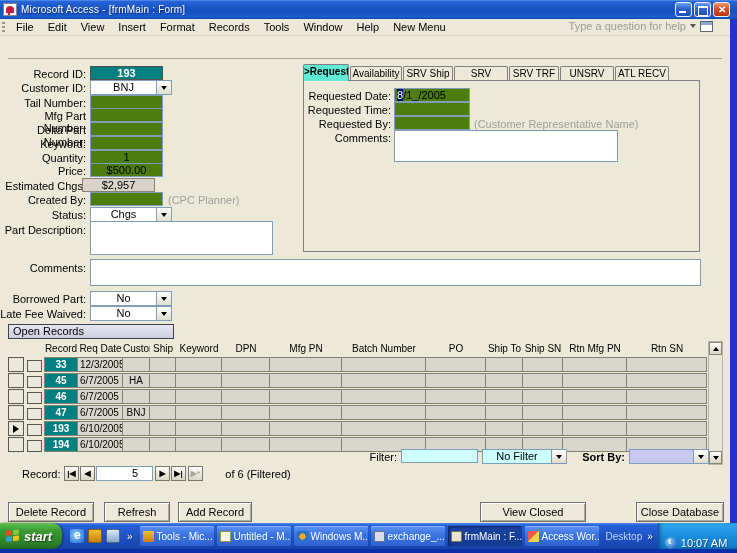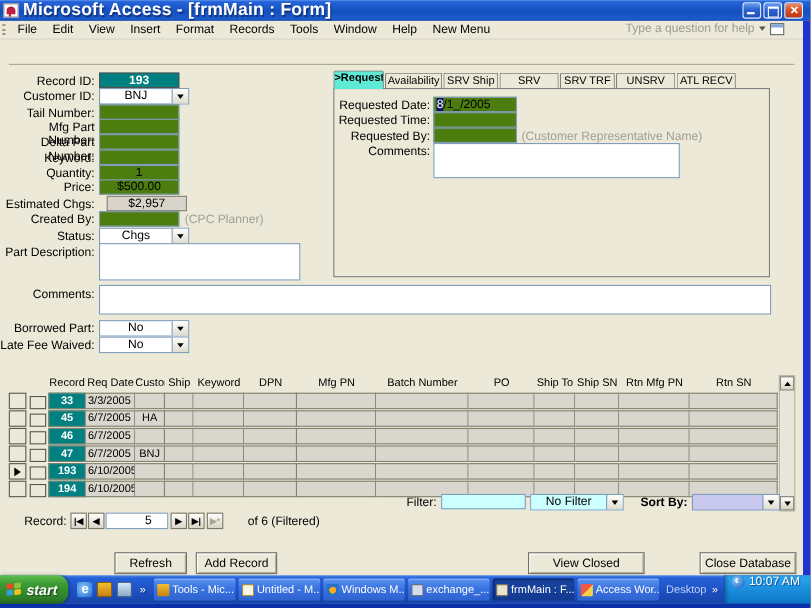--- a/index.html
+++ b/index.html
@@ -8,21 +8,21 @@
             font-size:11px; color:#000; }
 
   
   .titlebar { position:absolute; left:0; top:0; width:737px; height:19px;
     background:linear-gradient(180deg,#5A96EE 0%,#2663D8 8%,#1450BE 55%,#1C5BCD 90%,#0F47A8 100%);
     display:flex; align-items:center; padding-left:3px; }
   .appicon { width:14px; height:13px; background:#fff; border:1px solid #888; position:relative; margin-right:4px; }
   .appicon::before { content:""; position:absolute; left:2px; top:2px; width:8px; height:7px;
     background:#C02040; border-radius:50% 50% 0 0; }
   .appicon::after { content:""; position:absolute; left:4px; top:6px; width:2px; height:5px; background:#C02040; }
-  .wtitle { color:#fff; font-weight:bold; font-size:16px; letter-spacing:.2px;
+  .wtitle { color:#fff; font-weight:normal; font-size:10px; letter-spacing:.2px;
     text-shadow:1px 1px 1px #10307A; }
   .winbtns { position:absolute; right:7px; top:2px; display:flex; gap:2px; }
   .wb { width:17px; height:15px; border-radius:3px; border:1px solid #E8F0FC; position:relative;
     background:linear-gradient(#6AA0F4,#2E62CE 45%,#1F4FB8); }
   .wb.close { background:linear-gradient(#F0926E,#D8512C 45%,#BC3410); }
   .wb.min::after { content:""; position:absolute; left:3px; bottom:3px; width:7px; height:2px; background:#fff; }
   .wb.max::after { content:""; position:absolute; left:3px; top:3px; width:8px; height:7px;
     border:1px solid #fff; border-top-width:2px; }
   .wb.close::before { content:"\2715"; color:#fff; font-size:10px; font-weight:bold; position:absolute; left:4px; top:1px; }
 
@@ -151,21 +151,21 @@
   .ticon { width:11px; height:11px; flex:0 0 11px; border-radius:1px; }
   .ticon.mail1 { background:linear-gradient(#F0C030,#C88010); }
   .ticon.mail2 { background:#F8F4E8; border:1px solid #A89040; }
   .ticon.wm { background:radial-gradient(circle,#F8A818 40%,#2870C8 41%); }
   .ticon.exch { background:#D8DCE8; border:1px solid #687088; }
   .ticon.frm { background:#E8E4D0; border:1px solid #787460; }
   .ticon.acc { background:linear-gradient(135deg,#F05848 50%,#F8D048 50%); }
   .desk { color:#BCD4F4; font-size:10px; margin:0 2px 0 4px; }
   .tray { height:26px; margin-left:2px; flex:1; background:linear-gradient(180deg,#30A8F0,#1788D8 60%,#1078C8);
     border-left:1px solid #0A58A8; box-shadow:inset 2px 0 3px rgba(0,0,0,.25);
-    display:flex; align-items:flex-start; gap:4px; padding-left:6px; }
+    display:flex; align-items:flex-end; gap:4px; padding-left:6px; }
   .trayicon { width:12px; height:12px; border-radius:50%; background:radial-gradient(circle at 35% 35%,#8CD0F8,#1050C0);
     position:relative; }
   .trayicon::before { content:"\2039"; position:absolute; left:3px; top:-3px; color:#fff; font-size:12px; font-weight:bold; }
   .clock { color:#fff; font-size:11px; text-shadow:1px 1px 1px #084888; }
 </style>
 </head>
 <body>
 
 <div id="screen">
 
@@ -221,21 +221,21 @@
   <label class="flabel" style="left:0;top:138px">Keyword:</label>
   <div class="tb" style="left:90px;top:136px;width:73px"></div>
 
   <label class="flabel" style="left:0;top:152px">Quantity:</label>
   <div class="tb center" style="left:90px;top:150px;width:73px">1</div>
 
   <label class="flabel" style="left:0;top:165px">Price:</label>
   <div class="tb center" style="left:90px;top:163px;width:73px">$500.00</div>
 
   <label class="flabel" style="left:0;top:180px">Estimated Chgs:</label>
-  <div class="tb gray" style="left:97px;top:178px;width:73px">$2,957</div>
+  <div class="tb gray" style="left:82px;top:178px;width:73px">$2,957</div>
 
   <label class="flabel" style="left:0;top:194px">Created By:</label>
   <div class="tb" style="left:90px;top:192px;width:73px"></div>
   <span class="hint" style="left:168px;top:194px">(CPC Planner)</span>
 
   <label class="flabel" style="left:0;top:209px">Status:</label>
   <div class="combo" style="left:90px;top:207px;width:82px">
     <span class="cval">Chgs</span>
     <span class="cbtn"></span>
   </div>
@@ -272,20 +272,21 @@
     <span class="cval">No</span>
     <span class="cbtn"></span>
   </div>
 
   <label class="flabel" style="left:0;top:308px">Late Fee Waived:</label>
   <div class="combo" style="left:90px;top:306px;width:82px">
     <span class="cval">No</span>
     <span class="cbtn"></span>
   </div>
 
+  <div class="section-label">Open Records</div>
 
   <div class="tbl">
     <div class="thead">
       <span class="th col-rec">Record</span>
       <span class="th col-date">Req Date</span>
       <span class="th col-cust">Customer</span>
       <span class="th col-ship">Ship</span>
       <span class="th col-kw">Keyword</span>
       <span class="th col-dpn">DPN</span>
       <span class="th col-mfg">Mfg PN</span>
@@ -294,21 +295,21 @@
       <span class="th col-shipto">Ship To</span>
       <span class="th col-shipsn">Ship SN</span>
       <span class="th col-rtnmfg">Rtn Mfg PN</span>
       <span class="th col-rtnsn">Rtn SN</span>
     </div>
 
     <div class="trow">
       <span class="rsel"></span>
         <span class="rexp"></span>
       <span class="cell rec first col-rec">33</span>
-      <span class="cell date col-date">3/3/2005</span>
+      <span class="cell date col-date">12/3/2005</span>
       <span class="cell ctr col-cust"></span>
       <span class="cell col-ship"></span>
         <span class="cell col-kw"></span>
         <span class="cell col-dpn"></span>
         <span class="cell col-mfg"></span>
         <span class="cell col-batch"></span>
         <span class="cell col-po"></span>
         <span class="cell col-shipto"></span>
         <span class="cell col-shipsn"></span>
         <span class="cell col-rtnmfg"></span>
@@ -425,20 +426,21 @@
 
   <span class="blabel" style="left:22px;top:468px;width:40px;text-align:left">Record:</span>
   <span class="navbtn" style="left:64px;top:466px">|◀</span>
   <span class="navbtn" style="left:80px;top:466px">◀</span>
   <span class="navbox" style="left:96px;top:466px">5</span>
   <span class="navbtn" style="left:155px;top:466px">▶</span>
   <span class="navbtn" style="left:171px;top:466px">▶|</span>
   <span class="navbtn dis" style="left:188px;top:466px">▶*</span>
   <span class="blabel" style="left:208px;top:468px;width:100px;text-align:center">of 6 (Filtered)</span>
 
+  <div class="abtn" style="left:8px;top:502px;width:86px">Delete Record</div>
   <div class="abtn" style="left:104px;top:502px;width:66px">Refresh</div>
   <div class="abtn" style="left:178px;top:502px;width:74px">Add Record</div>
   <div class="abtn" style="left:480px;top:502px;width:106px">View Closed Records</div>
   <div class="abtn" style="left:636px;top:502px;width:88px">Close Database</div>
 
   <div class="rstripe"></div>
 
   <div class="taskbar">
     <div class="startbtn">
       <span class="flag">

